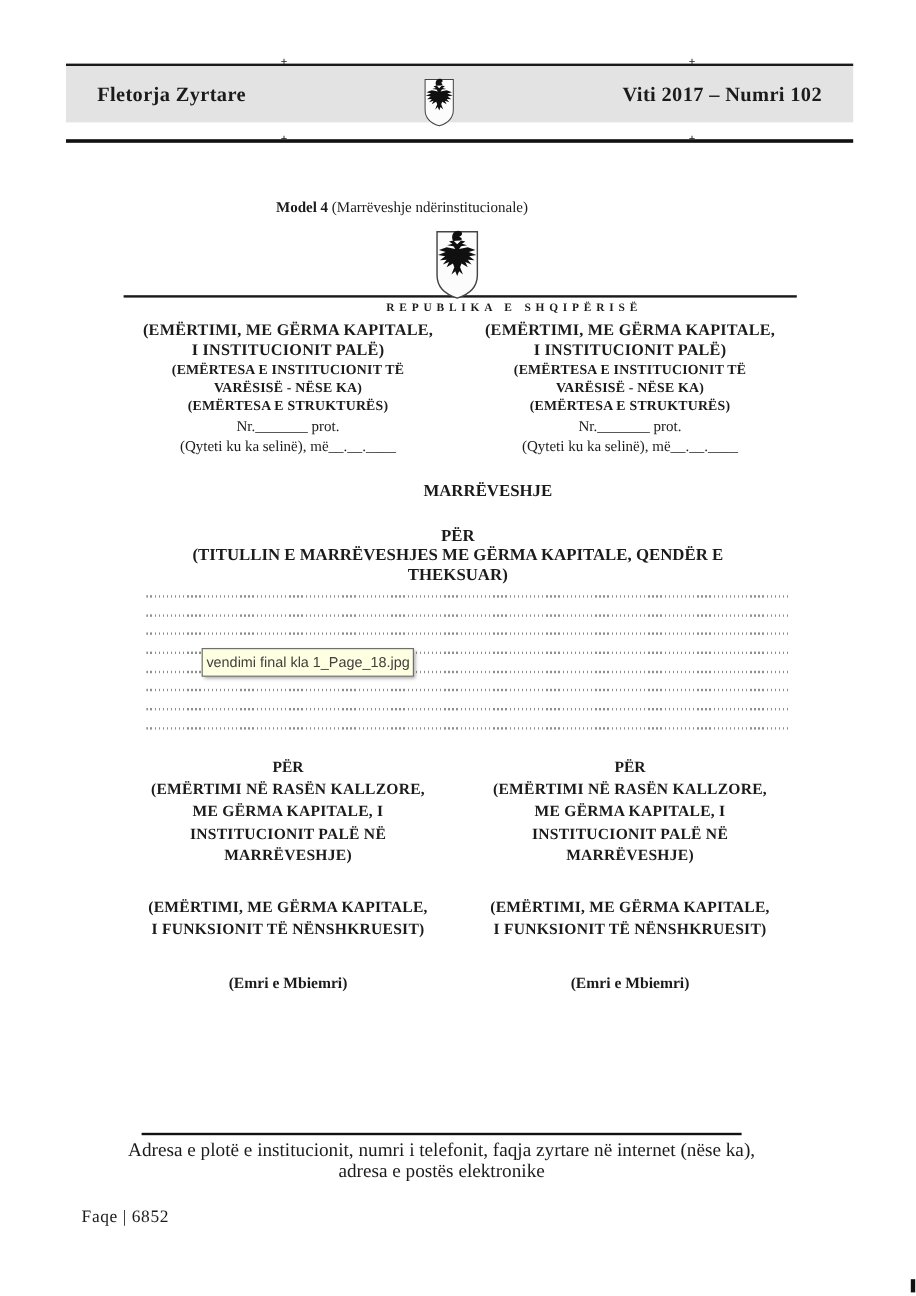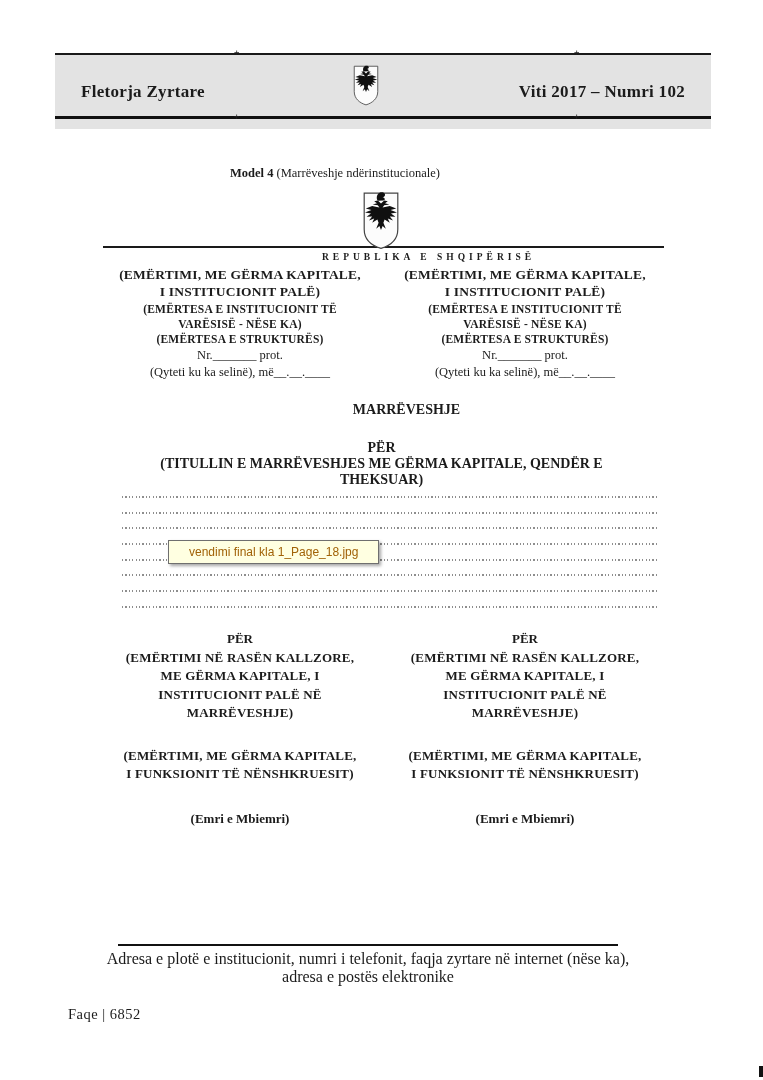--- a/index.html
+++ b/index.html
@@ -1,21 +1,21 @@
 <!DOCTYPE html>
 <html><head>
 <meta charset="utf-8">
 <style>
   html,body{margin:0;padding:0;background:#ffffff;}
   body{width:763px;height:1080px;font-family:"Liberation Serif","DejaVu Serif",serif;color:#1b1b1b;}
   .page{position:relative;width:763px;height:1080px;background:#fff;overflow:hidden;}
 
   
   .rule-top{position:absolute;left:55px;top:53px;width:656px;height:2px;background:#1a1a1a;}
-  .header-band{position:absolute;left:55px;top:55px;width:656px;height:74px;background:#e3e3e3;
+  .header-band{position:absolute;left:55px;top:55px;width:656px;height:47px;background:#e3e3e3;
                display:flex;align-items:center;justify-content:space-between;padding:12px 26px;box-sizing:border-box;}
   .rule-bottom{position:absolute;left:55px;top:116px;width:656px;height:3px;background:#111;}
   .hdr-title{font-size:17px;font-weight:bold;letter-spacing:.3px;}
   .emblem-small{position:absolute;left:352px;top:64px;width:28px;height:42px;}
   .tick{position:absolute;width:7px;height:7px;font-size:9px;line-height:7px;color:#222;font-family:"DejaVu Sans Mono",monospace;}
 
   
   .model-line{position:absolute;left:0;top:146px;width:670px;text-align:center;font-size:12.5px;margin-top:20px;}
   .model-line b{font-weight:bold;}
 
@@ -37,23 +37,23 @@
   .agr-title{position:absolute;left:0;top:402px;width:763px;text-align:center;font-size:14px;font-weight:bold;margin-left:25px;}
   .agr-per{position:absolute;left:0;top:440px;width:763px;text-align:center;font-size:14px;font-weight:bold;}
   .agr-sub{position:absolute;left:0;top:456px;width:763px;text-align:center;font-size:14px;font-weight:bold;line-height:16px;}
 
   
   .dots-area{position:absolute;left:122px;top:496px;width:535px;}
   .dot-row{height:2px;margin-bottom:13.7px;
     background-image:repeating-linear-gradient(90deg,#8e8e8e 0,#8e8e8e 1.1px,transparent 1.1px,transparent 3.4px);}
 
   
-  .tooltip{position:absolute;left:168px;top:540px;height:22px;line-height:22px;padding:0 20px;
+  .tooltip{position:absolute;left:168px;top:540px;height:22px;line-height:22px;padding:0 3px;
            background:#ffffe1;border:1px solid #6f6f6f;box-shadow:2px 2px 3px rgba(0,0,0,.35);
-           font-family:"Liberation Sans","DejaVu Sans",sans-serif;font-size:12px;color:#a16207;white-space:nowrap;}
+           font-family:"Liberation Sans","DejaVu Sans",sans-serif;font-size:12px;color:#404040;white-space:nowrap;}
 
   
   .sig{position:absolute;top:630px;width:290px;text-align:center;font-weight:bold;}
   .sig.left{left:95px;} .sig.right{left:380px;}
   .sig .per{font-size:13px;line-height:18.5px;}
   .sig .kl{font-size:13px;line-height:18.5px;letter-spacing:.2px;}
   .sig .fk{font-size:13px;line-height:18.5px;letter-spacing:.2px;}
   .sig .blockgap{height:24px;}
   .name-row{position:absolute;top:811px;width:290px;text-align:center;font-size:13px;font-weight:bold;}
   .name-row.left{left:95px;} .name-row.right{left:380px;}

